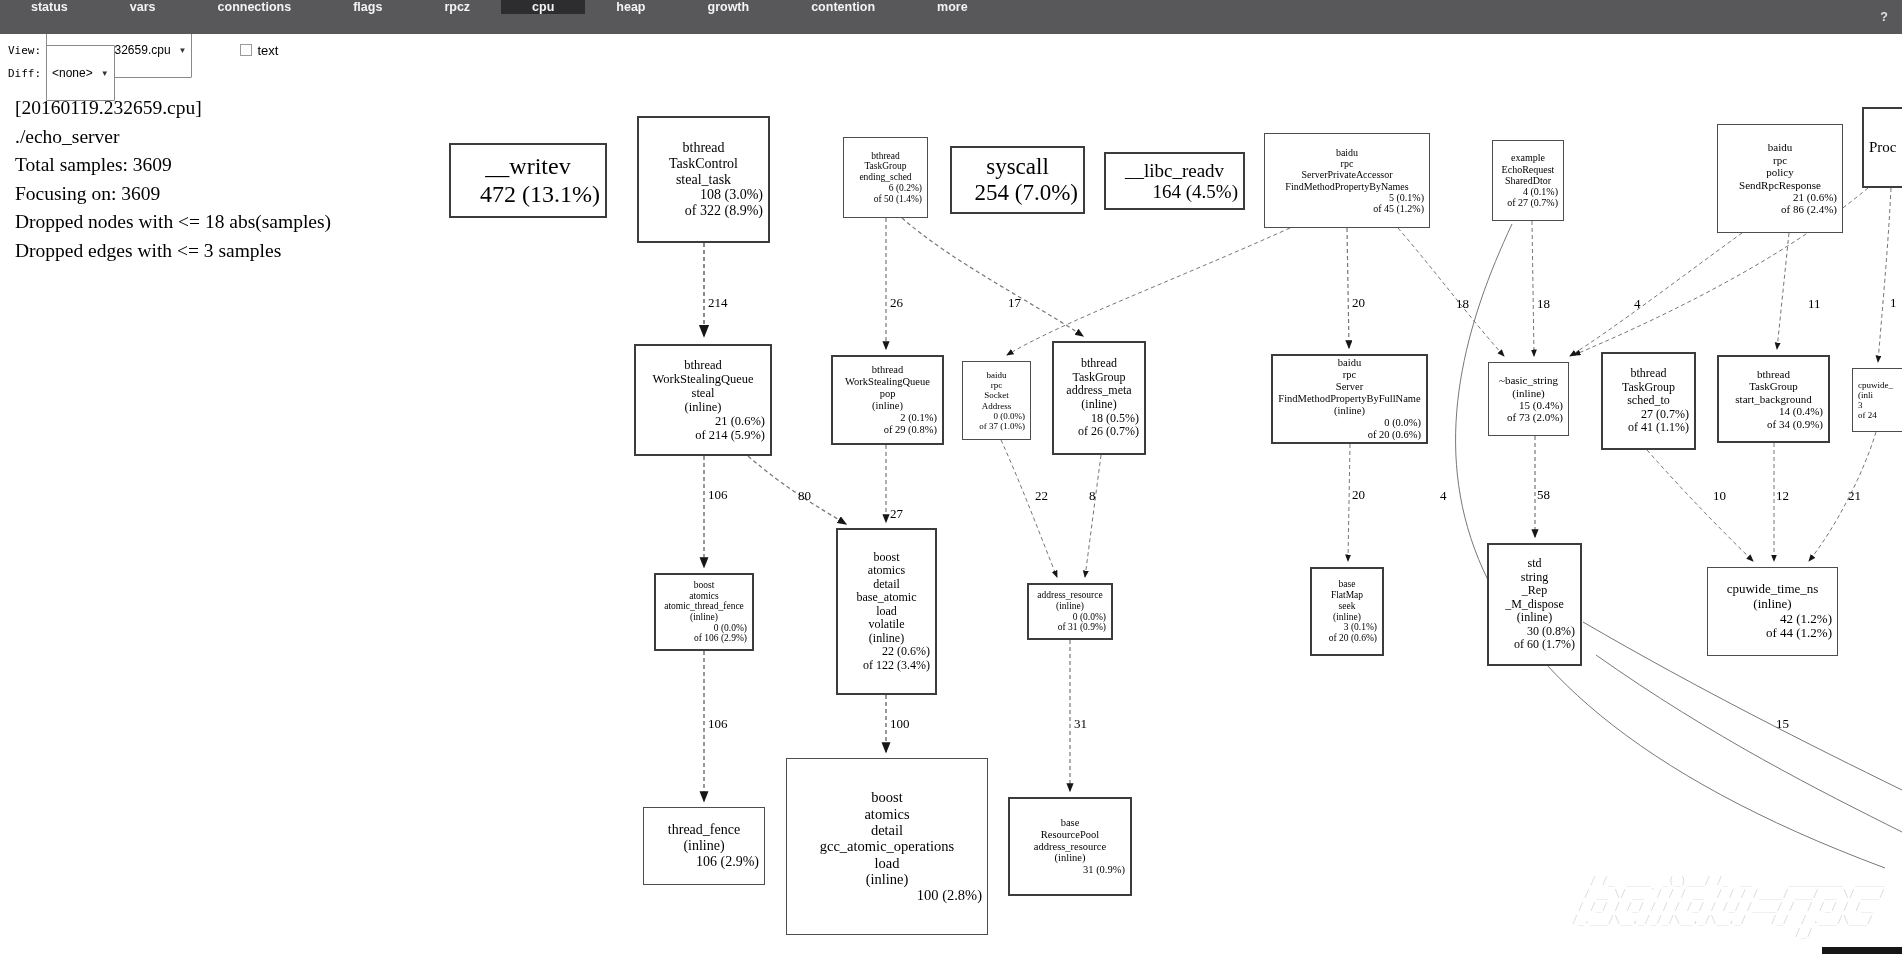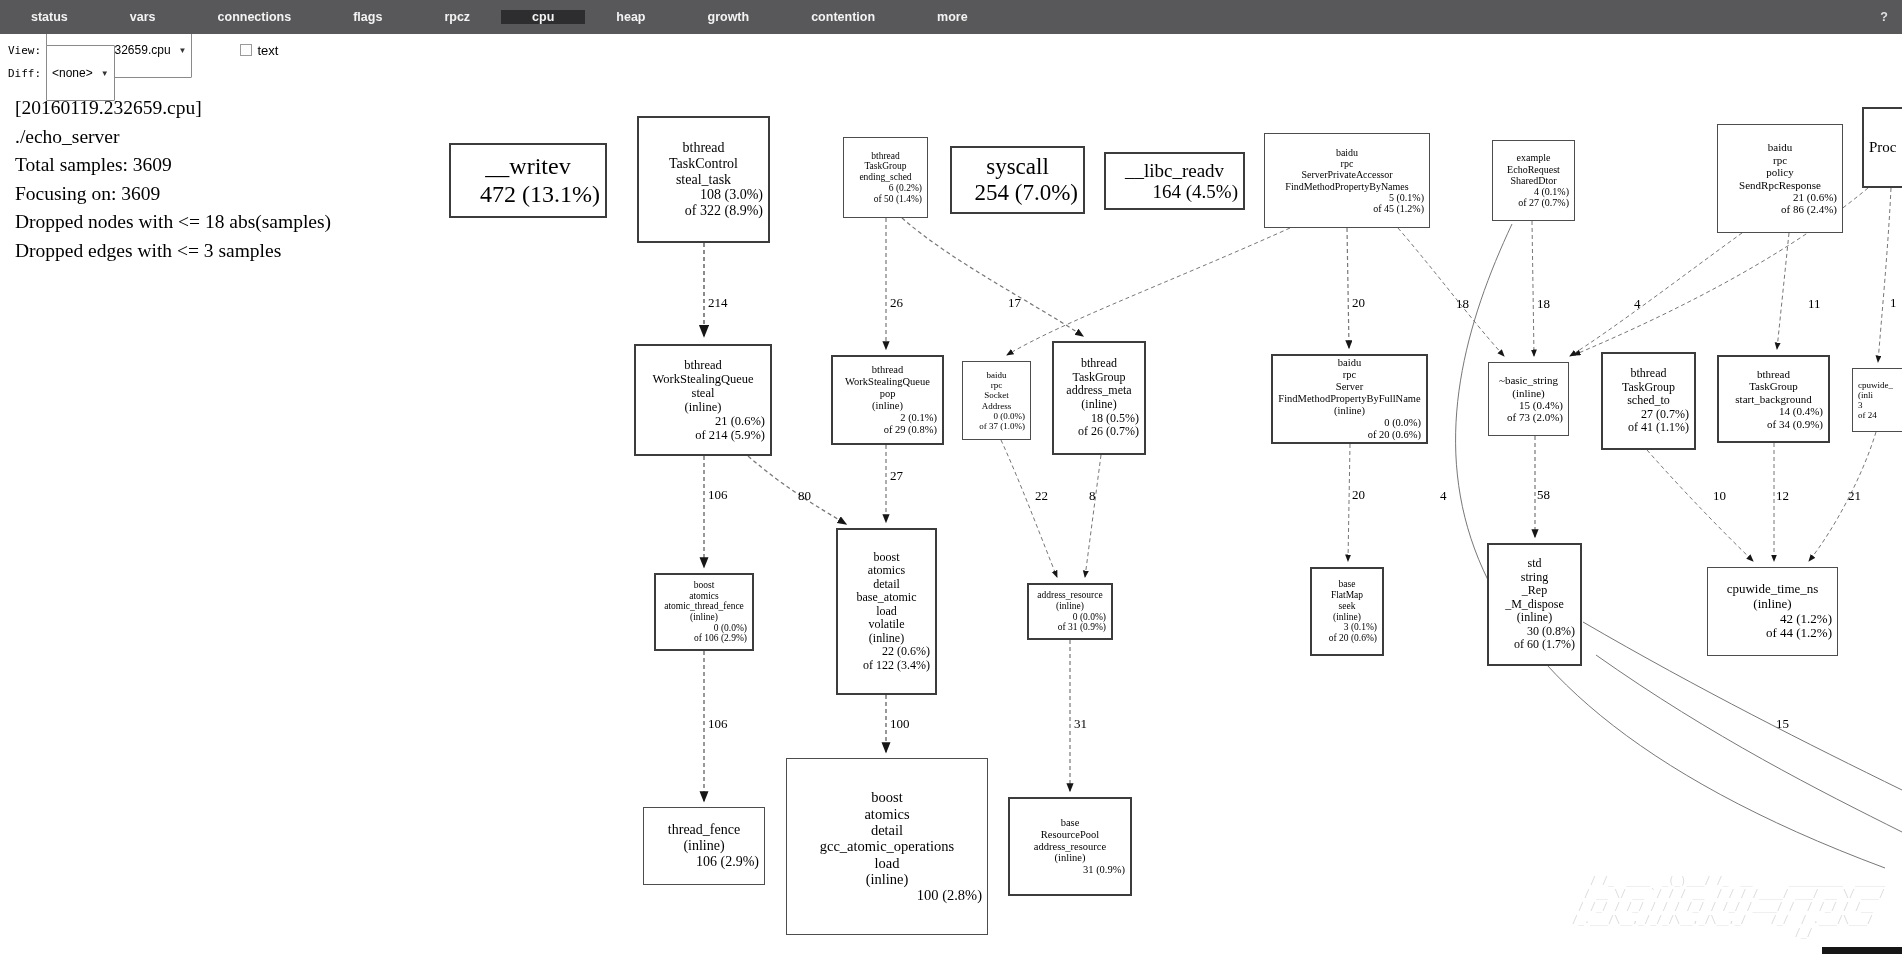--- a/index.html
+++ b/index.html
@@ -1,21 +1,21 @@
 <!DOCTYPE html>
 <html><head>
 <meta charset="utf-8">
 <style>
   html,body{margin:0;padding:0}
   body{width:1902px;height:954px;overflow:hidden;background:#fff;position:relative;
        font-family:"Liberation Serif",serif;color:#000}
 
   
   .navbar{position:absolute;left:0;top:0;width:1902px;height:34px;background:#58585a;
-          display:flex;align-items:center;font-family:"Liberation Sans",sans-serif;z-index:30}
+          display:flex;align-items:flex-start;font-family:"Liberation Sans",sans-serif;z-index:30}
   .tab{color:#f3f3f3;font-weight:bold;font-size:12.5px;display:flex;align-items:center;
        padding:0 31px;cursor:pointer;white-space:nowrap}
   .tab.active{background:#2d2d2f}
   .help{position:absolute;right:14px;top:0;height:34px;display:flex;align-items:center;
         color:#e0e0e0;font-weight:bold;font-size:12.5px;cursor:pointer}
 
   
   .controls{position:absolute;left:8px;top:40px;z-index:20;
             font-family:"DejaVu Sans Mono",monospace;font-size:11px}
   .ctl-row{display:flex;align-items:center;height:20px;margin-bottom:3px}
@@ -157,21 +157,21 @@
       <div class="ln num">164 (4.5%)</div>
     </div>
     <div class="node" style="left: 1264px; top: 133px; width: 166px; height: 95px; font-size: 10px;">
       <div class="ln">baidu</div>
       <div class="ln">rpc</div>
       <div class="ln">ServerPrivateAccessor</div>
       <div class="ln">FindMethodPropertyByNames</div>
       <div class="ln num">5 (0.1%)</div>
       <div class="ln num">of 45 (1.2%)</div>
     </div>
-    <div class="node" style="left: 1492px; top: 140px; width: 83px; height: 81px; font-size: 10px;">
+    <div class="node" style="left: 1492px; top: 140px; width: 72px; height: 81px; font-size: 10px;">
       <div class="ln">example</div>
       <div class="ln">EchoRequest</div>
       <div class="ln">SharedDtor</div>
       <div class="ln num">4 (0.1%)</div>
       <div class="ln num">of 27 (0.7%)</div>
     </div>
     <div class="node" style="left: 1717px; top: 124px; width: 126px; height: 109px; font-size: 11px;">
       <div class="ln">baidu</div>
       <div class="ln">rpc</div>
       <div class="ln">policy</div>
@@ -322,21 +322,21 @@
     <div class="edge-label" style="left: 890px; top: 303px;">26</div>
     <div class="edge-label" style="left: 1008px; top: 303px;">17</div>
     <div class="edge-label" style="left: 1352px; top: 303px;">20</div>
     <div class="edge-label" style="left: 1456px; top: 304px;">18</div>
     <div class="edge-label" style="left: 1537px; top: 304px;">18</div>
     <div class="edge-label" style="left: 1634px; top: 304px;">4</div>
     <div class="edge-label" style="left: 1808px; top: 304px;">11</div>
     <div class="edge-label" style="left: 1890px; top: 303px;">1</div>
     <div class="edge-label" style="left: 708px; top: 495px;">106</div>
     <div class="edge-label" style="left: 798px; top: 496px;">80</div>
-    <div class="edge-label" style="left: 890px; top: 476px;">27</div>
+    <div class="edge-label" style="left: 890px; top: 514px;">27</div>
     <div class="edge-label" style="left: 1035px; top: 496px;">22</div>
     <div class="edge-label" style="left: 1089px; top: 496px;">8</div>
     <div class="edge-label" style="left: 1352px; top: 495px;">20</div>
     <div class="edge-label" style="left: 1440px; top: 496px;">4</div>
     <div class="edge-label" style="left: 1537px; top: 495px;">58</div>
     <div class="edge-label" style="left: 1713px; top: 496px;">10</div>
     <div class="edge-label" style="left: 1776px; top: 496px;">12</div>
     <div class="edge-label" style="left: 1848px; top: 496px;">21</div>
     <div class="edge-label" style="left: 708px; top: 724px;">106</div>
     <div class="edge-label" style="left: 890px; top: 724px;">100</div>

